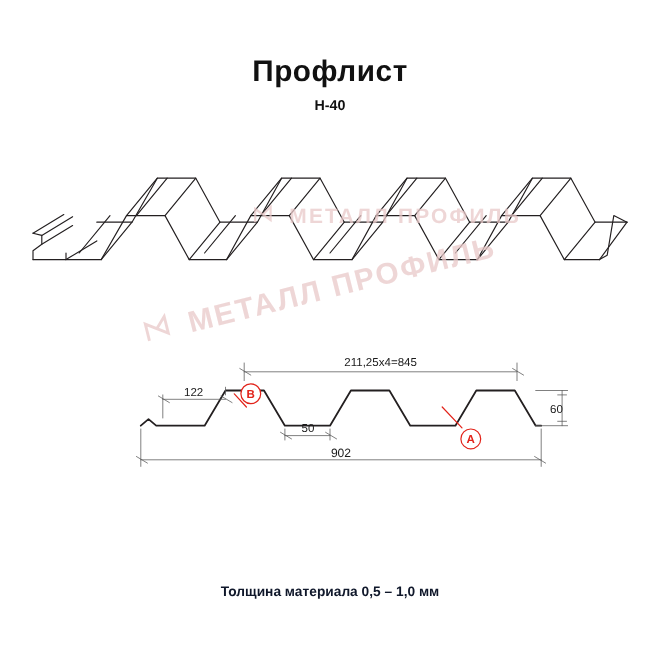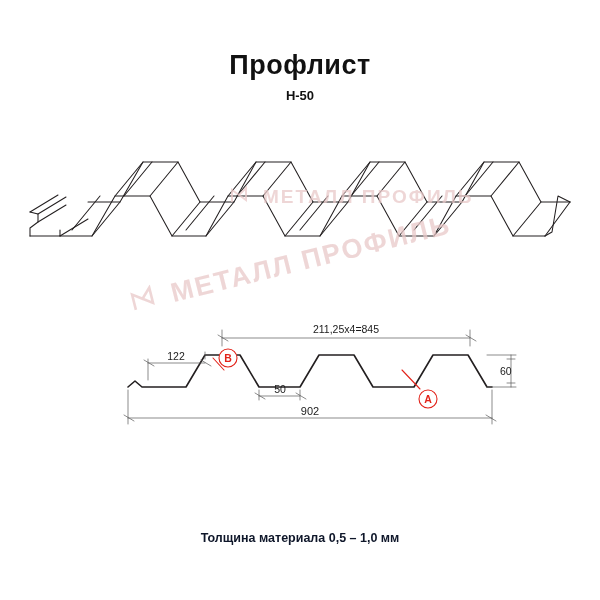--- a/index.html
+++ b/index.html
@@ -86,21 +86,21 @@
     vertical-align: middle;
     margin-right: 7px;
   }
 </style>
 </head>
 <body>
 
 <div class="page">
 
   <div class="title">Профлист</div>
-  <div class="subtitle">Н-50</div>
+  <div class="subtitle">Н-40</div>
 
   <svg class="fig" viewBox="0 0 600 600">
     <g fill="none" stroke="#231f20" stroke-width="1.05" stroke-linejoin="round" stroke-linecap="round">
 
       <g>
 
         <path d="M30 236 L30 228 L38 222 L38 214 L30 212"></path>
         <path d="M30 236 L60 236 L60 230"></path>
         <path d="M38 222 L66 205"></path>
         <path d="M38 214 L66 197"></path>

